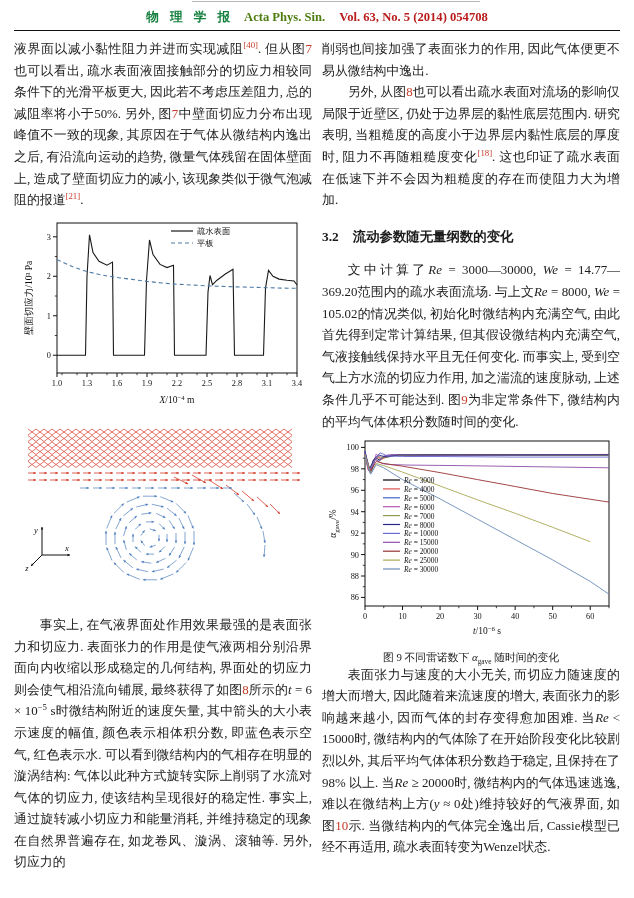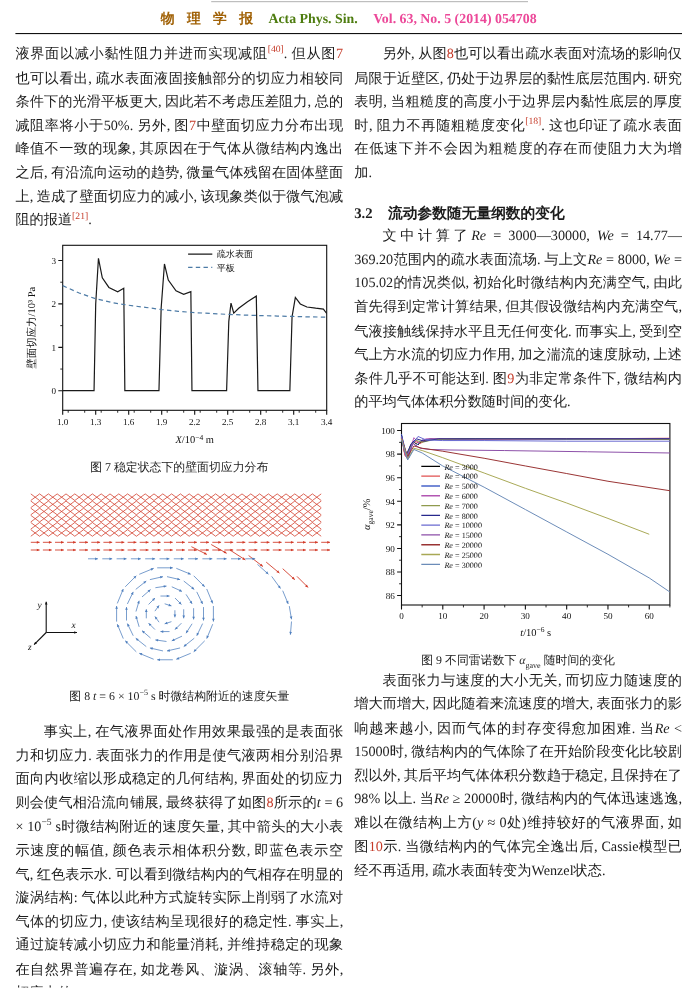--- a/index.html
+++ b/index.html
@@ -1,38 +1,38 @@
 <!DOCTYPE html>
 <html><head>
 <meta charset="utf-8">
 <style>
   html,body{margin:0;padding:0;background:#ffffff;}
   .page{position:relative;width:634px;height:898px;background:#ffffff;overflow:hidden;
         font-family:"Liberation Serif","DejaVu Serif",serif;color:#1c1c1c;}
   .top-artifact{position:absolute;top:1px;left:192px;width:288px;height:0;border-top:1.5px solid #b7b7b7;}
   .header{position:absolute;top:9px;left:0;right:0;text-align:center;font-size:12.6px;font-weight:bold;white-space:nowrap;}
-  .header .zh{color:#a16207;letter-spacing:4px;margin-right:10px;}
+  .header .zh{color:#15803d;letter-spacing:4px;margin-right:10px;}
   .header .en{color:#4d7c0f;margin-right:14px;}
-  .header .issue{color:#ec4899;}
+  .header .issue{color:#b91c1c;}
   .rule{position:absolute;top:30px;left:14px;width:606px;border-top:1.6px solid #111;}
   .col{position:absolute;top:39px;width:298px;font-size:12.9px;line-height:21.6px;text-align:justify;}
   .col-left{left:14px;}
   .col-right{left:322px;}
   p.para{margin:0;}
   .indent{text-indent:2em;}
   sup{font-size:0.68em;line-height:0;}
   sub{font-size:0.68em;line-height:0;}
   .red{color:#c53a28;}
   i{font-family:"Liberation Serif","DejaVu Serif",serif;}
   figure{margin:0;text-align:center;}
   .fig7{margin-top:6px;}
   .fig8{margin-top:12px;}
   .fig9{margin-top:2px;}
   .figcap{font-size:10.8px;line-height:15px;margin-top:5px;text-align:center;color:#1c1c1c;}
-  .sec-head{margin:14px 0 0 0;font-size:13.4px;font-weight:bold;text-align:left;}
+  .sec-head{margin:14px 0 13px 0;font-size:13.4px;font-weight:bold;text-align:left;}
   .sec-head .num{margin-right:14px;}
   .r4{margin-top:8px;}
   .footer{position:absolute;bottom:5px;left:0;right:0;text-align:center;font-size:11px;color:#1c1c1c;}
   svg{display:inline-block;}
 </style>
 </head>
 <body>
 
 <div class="page">
   <div class="top-artifact"></div>
@@ -95,21 +95,20 @@
           <line x1="36" y1="38.55263157894737" x2="33.8" y2="38.55263157894737" stroke="#111" stroke-width="0.8"></line>
           <polyline points="36.0,137.2 64.5,137.2 66.0,58.3 68.5,16.8 72.0,34.6 78.0,43.3 86.0,47.2 91.5,44.1 92.5,137.2 123.5,137.2 125.5,62.2 128.5,22.0 132.0,36.6 139.0,46.4 146.0,49.6 152.5,47.2 153.5,137.2 185.0,137.2 187.0,74.1 189.0,57.5 191.5,66.6 196.0,62.2 204.0,56.3 212.0,51.2 213.5,137.2 242.5,137.2 244.5,70.1 247.5,52.4 252.0,58.3 258.0,61.1 266.0,62.2 273.0,63.0 276.0,67.0" fill="none" stroke="#1a1a1a" stroke-width="1.1"></polyline>
           <polyline points="36.0,41.7 51.0,48.4 66.0,53.6 81.0,57.1 96.0,59.5 111.0,61.4 126.0,63.4 141.0,65.0 156.0,66.2 171.0,67.0 186.0,67.8 201.0,68.4 216.0,68.9 231.0,69.3 246.0,69.7 261.0,70.1 276.0,70.3" fill="none" stroke="#4d7ba6" stroke-width="1.1" stroke-dasharray="4,3"></polyline>
           <text x="156" y="185" font-size="9.5" text-anchor="middle" fill="#111" font-family="&quot;Liberation Serif&quot;,&quot;DejaVu Serif&quot;,serif"><tspan font-style="italic" dy="0" font-size="9.5">X</tspan><tspan dy="0" font-size="9.5">/10</tspan><tspan dy="-3.3249999999999997" font-size="6.84">−4</tspan><tspan dy="3.3249999999999997" font-size="9.5"> m</tspan></text>
           <text x="11" y="80" font-size="9.5" text-anchor="middle" fill="#111" font-family="&quot;Liberation Serif&quot;,&quot;DejaVu Serif&quot;,serif" transform="rotate(-90 11 80)"><tspan dy="0" font-size="9.5">壁面切应力/10³ Pa</tspan></text>
           <line x1="150" y1="13" x2="172" y2="13" stroke="#1a1a1a" stroke-width="1.2"></line>
           <text x="176" y="16" font-size="8.3" text-anchor="start" fill="#111" font-family="&quot;Liberation Serif&quot;,&quot;DejaVu Serif&quot;,serif"><tspan dy="0" font-size="8.3">疏水表面</tspan></text>
           <line x1="150" y1="25" x2="172" y2="25" stroke="#4d7ba6" stroke-width="1.2" stroke-dasharray="4,3"></line>
           <text x="176" y="28" font-size="8.3" text-anchor="start" fill="#111" font-family="&quot;Liberation Serif&quot;,&quot;DejaVu Serif&quot;,serif"><tspan dy="0" font-size="8.3">平板</tspan></text>
         </svg>
-      <div class="figcap">图 7  稳定状态下的壁面切应力分布</div>
     </figure>
 
     <figure class="fig8">
       <svg id="fig8-plot" width="278" height="168" viewBox="0 0 278 168">
           <polyline points="4,4 12,10 20,4 28,10 36,4 44,10 52,4 60,10 68,4 76,10 84,4 92,10 100,4 108,10 116,4 124,10 132,4 140,10 148,4 156,10 164,4 172,10 180,4 188,10 196,4 204,10 212,4 220,10 228,4 236,10 244,4 252,10 260,4 268,10" fill="none" stroke="#d23a28" stroke-width="0.7"></polyline>
           <polyline points="4,10 12,4 20,10 28,4 36,10 44,4 52,10 60,4 68,10 76,4 84,10 92,4 100,10 108,4 116,10 124,4 132,10 140,4 148,10 156,4 164,10 172,4 180,10 188,4 196,10 204,4 212,10 220,4 228,10 236,4 244,10 252,4 260,10 268,4" fill="none" stroke="#d23a28" stroke-width="0.7"></polyline>
           <polyline points="4,10.5 12,16.5 20,10.5 28,16.5 36,10.5 44,16.5 52,10.5 60,16.5 68,10.5 76,16.5 84,10.5 92,16.5 100,10.5 108,16.5 116,10.5 124,16.5 132,10.5 140,16.5 148,10.5 156,16.5 164,10.5 172,16.5 180,10.5 188,16.5 196,10.5 204,16.5 212,10.5 220,16.5 228,10.5 236,16.5 244,10.5 252,16.5 260,10.5 268,16.5" fill="none" stroke="#d23a28" stroke-width="0.7"></polyline>
           <polyline points="4,16.5 12,10.5 20,16.5 28,10.5 36,16.5 44,10.5 52,16.5 60,10.5 68,16.5 76,10.5 84,16.5 92,10.5 100,16.5 108,10.5 116,16.5 124,10.5 132,16.5 140,10.5 148,16.5 156,10.5 164,16.5 172,10.5 180,16.5 188,10.5 196,16.5 204,10.5 212,16.5 220,10.5 228,16.5 236,10.5 244,16.5 252,10.5 260,16.5 268,10.5" fill="none" stroke="#d23a28" stroke-width="0.7"></polyline>
           <polyline points="4,17 12,23 20,17 28,23 36,17 44,23 52,17 60,23 68,17 76,23 84,17 92,23 100,17 108,23 116,17 124,23 132,17 140,23 148,17 156,23 164,17 172,23 180,17 188,23 196,17 204,23 212,17 220,23 228,17 236,23 244,17 252,23 260,17 268,23" fill="none" stroke="#d23a28" stroke-width="0.7"></polyline>
           <polyline points="4,23 12,17 20,23 28,17 36,23 44,17 52,23 60,17 68,23 76,17 84,23 92,17 100,23 108,17 116,23 124,17 132,23 140,17 148,23 156,17 164,23 172,17 180,23 188,17 196,23 204,17 212,23 220,17 228,23 236,17 244,23 252,17 260,23 268,17" fill="none" stroke="#d23a28" stroke-width="0.7"></polyline>
@@ -378,27 +377,27 @@
           <line x1="18" y1="130" x2="18" y2="102" stroke="#111" stroke-width="1"></line>
           <polygon points="18,102 19.217903495511443,104.52125188658749 16.782096504488557,104.52125188658749" fill="#111"></polygon>
           <line x1="18" y1="130" x2="46" y2="130" stroke="#111" stroke-width="1"></line>
           <polygon points="46,130 43.47874811341251,131.21790349551145 43.47874811341251,128.78209650448855" fill="#111"></polygon>
           <line x1="18" y1="130" x2="7" y2="141" stroke="#111" stroke-width="1"></line>
           <polygon points="7,141 7.921606485578452,138.35601787340767 9.643982126592336,140.07839351442155" fill="#111"></polygon>
           <text x="12" y="108" font-size="8.5" text-anchor="middle" fill="#111" font-family="&quot;Liberation Serif&quot;,&quot;DejaVu Serif&quot;,serif"><tspan font-style="italic" dy="0" font-size="8.5">y</tspan></text>
           <text x="43" y="126" font-size="8.5" text-anchor="middle" fill="#111" font-family="&quot;Liberation Serif&quot;,&quot;DejaVu Serif&quot;,serif"><tspan font-style="italic" dy="0" font-size="8.5">x</tspan></text>
           <text x="3" y="146" font-size="8.5" text-anchor="middle" fill="#111" font-family="&quot;Liberation Serif&quot;,&quot;DejaVu Serif&quot;,serif"><tspan font-style="italic" dy="0" font-size="8.5">z</tspan></text>
         </svg>
-      <div class="figcap">图 8  <i>t</i> = 6 × 10<sup>−5</sup> s 时微结构附近的速度矢量</div>
     </figure>
 
     <p class="para indent" style="margin-top:14px;">事实上, 在气液界面处作用效果最强的是表面张力和切应力. 表面张力的作用是使气液两相分别沿界面向内收缩以形成稳定的几何结构, 界面处的切应力则会使气相沿流向铺展, 最终获得了如图<span class="red">8</span>所示的<i>t</i> = 6 × 10<sup>−5</sup> s时微结构附近的速度矢量, 其中箭头的大小表示速度的幅值, 颜色表示相体积分数, 即蓝色表示空气, 红色表示水. 可以看到微结构内的气相存在明显的漩涡结构: 气体以此种方式旋转实际上削弱了水流对气体的切应力, 使该结构呈现很好的稳定性. 事实上, 通过旋转减小切应力和能量消耗, 并维持稳定的现象在自然界普遍存在, 如龙卷风、漩涡、滚轴等. 另外, 切应力的</p>
   </div>
 
   <div class="col col-right">
+    <p class="para">削弱也间接加强了表面张力的作用, 因此气体便更不易从微结构中逸出.</p>
     <p class="para indent">另外, 从图<span class="red">8</span>也可以看出疏水表面对流场的影响仅局限于近壁区, 仍处于边界层的黏性底层范围内. 研究表明, 当粗糙度的高度小于边界层内黏性底层的厚度时, 阻力不再随粗糙度变化<sup class="red">[18]</sup>. 这也印证了疏水表面在低速下并不会因为粗糙度的存在而使阻力大为增加.</p>
 
     <div class="sec-head">
       <span class="num">3.2</span><span>流动参数随无量纲数的变化</span>
     </div>
 
     <p class="para indent">文中计算了<i>Re</i> = 3000—30000, <i>We</i> = 14.77—369.20范围内的疏水表面流场. 与上文<i>Re</i> = 8000, <i>We</i> = 105.02的情况类似, 初始化时微结构内充满空气, 由此首先得到定常计算结果, 但其假设微结构内充满空气, 气液接触线保持水平且无任何变化. 而事实上, 受到空气上方水流的切应力作用, 加之湍流的速度脉动, 上述条件几乎不可能达到. 图<span class="red">9</span>为非定常条件下, 微结构内的平均气体体积分数随时间的变化.</p>
 
     <figure class="fig9">
       <svg id="fig9-chart" width="292" height="202" viewBox="0 0 292 202">

